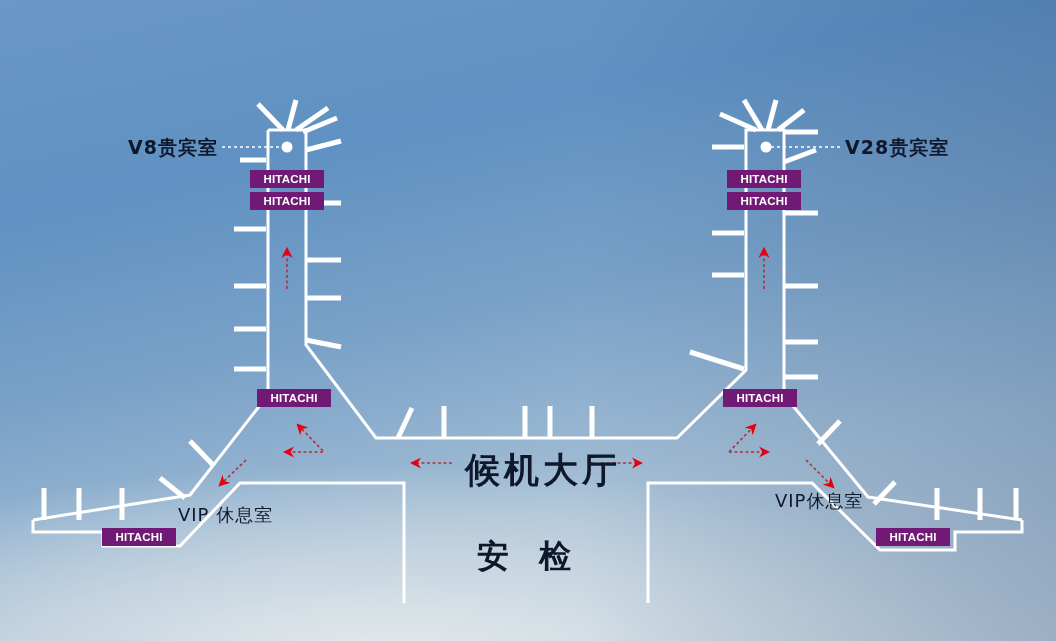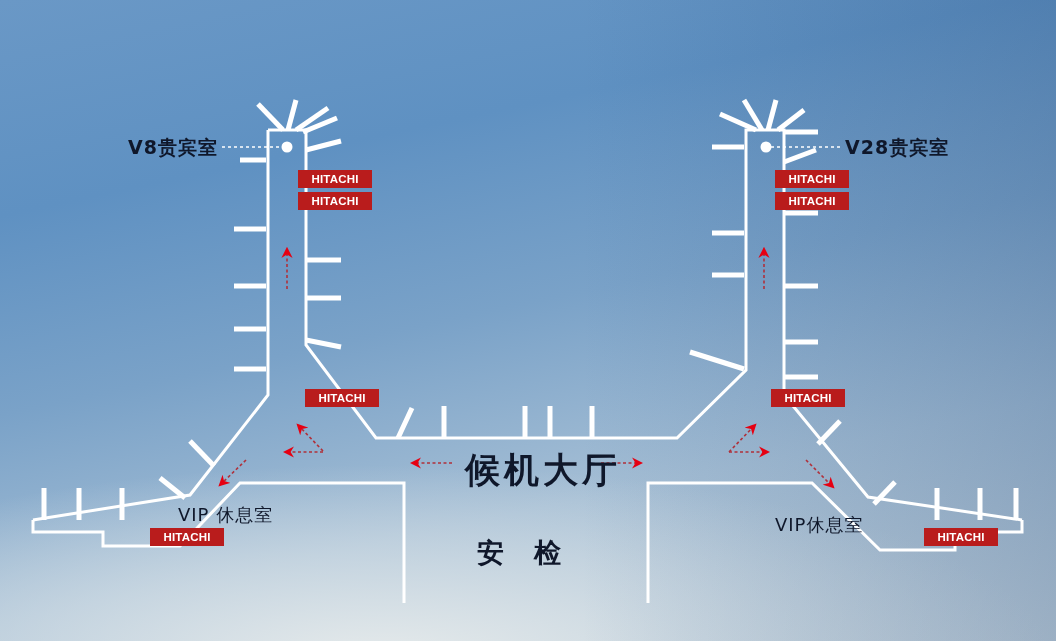--- a/index.html
+++ b/index.html
@@ -21,28 +21,27 @@
     .wall { fill: none; stroke: #ffffff; stroke-width: 3; stroke-linejoin: miter; }
     .gate { stroke: #ffffff; stroke-width: 5; stroke-linecap: butt; }
     .leader { stroke: #ffffff; stroke-width: 1.3; stroke-dasharray: 3 3; }
     .flow { stroke: #b0303a; stroke-width: 1.6; stroke-dasharray: 3 2.5; fill: none; }
     .label {
       position: absolute; color: #0f172a; white-space: nowrap;
       font-family: "DejaVu Sans", sans-serif; font-weight: bold; letter-spacing: 1px;
     }
     .vip-room { font-size: 19px; }
     .hall { font-size: 35px; letter-spacing: 4px; font-weight: bold; }
-    .security { font-size: 27px; letter-spacing: 30px; }
+    .security { font-size: 32px; letter-spacing: 30px; }
     .vip-lounge { font-size: 18px; font-weight: normal; letter-spacing: 1px; }
     .badge {
-      position: absolute; background: #b91c1c; color: #ffffff;
+      position: absolute; background: #701a75; color: #ffffff;
       font-family: "Liberation Sans", sans-serif; font-weight: bold; font-size: 11.5px;
       width: 74px; height: 18px; line-height: 18px; text-align: center;
       letter-spacing: 0.2px;
-      margin-left: 48px;
     }
   </style>
 </head>
 <body>
 
 <div class="bg"></div>
 
 <svg class="plan" width="1056" height="641" viewBox="0 0 1056 641">
   <defs>
     <marker id="ah" viewBox="0 0 10 10" refX="8" refY="5" markerWidth="7" markerHeight="7" orient="auto-start-reverse">
@@ -132,21 +131,21 @@
     <line class="flow" x1="452" y1="463" x2="412" y2="463" marker-end="url(#ah)"></line>
     <line class="flow" x1="601" y1="463" x2="641" y2="463" marker-end="url(#ah)"></line>
   </g>
 </svg>
 
 <div class="label vip-room" style="left:128px; top:135px;">V8贵宾室</div>
 <div class="label vip-room" style="left:845px; top:135px;text-align:center;">V28贵宾室</div>
 <div class="label hall" style="left:465px; top:447px;">候机大厅</div>
 <div class="label security" style="left:477px; top:535px;">安检</div>
 <div class="label vip-lounge" style="left:178px; top:503px;">VIP 休息室</div>
-<div class="label vip-lounge" style="left:775px; top:513px;text-align:right;">VIP休息室</div>
+<div class="label vip-lounge" style="left:775px; top:489px;text-align:right;">VIP休息室</div>
 
 <div class="badge" style="left:250px; top:170px;">HITACHI</div>
 <div class="badge" style="left:250px; top:192px;">HITACHI</div>
 <div class="badge" style="left:257px; top:389px;">HITACHI</div>
 <div class="badge" style="left:102px; top:528px;">HITACHI</div>
 <div class="badge" style="left:727px; top:170px;">HITACHI</div>
 <div class="badge" style="left:727px; top:192px;">HITACHI</div>
 <div class="badge" style="left:723px; top:389px;">HITACHI</div>
 <div class="badge" style="left:876px; top:528px;">HITACHI</div>
 

